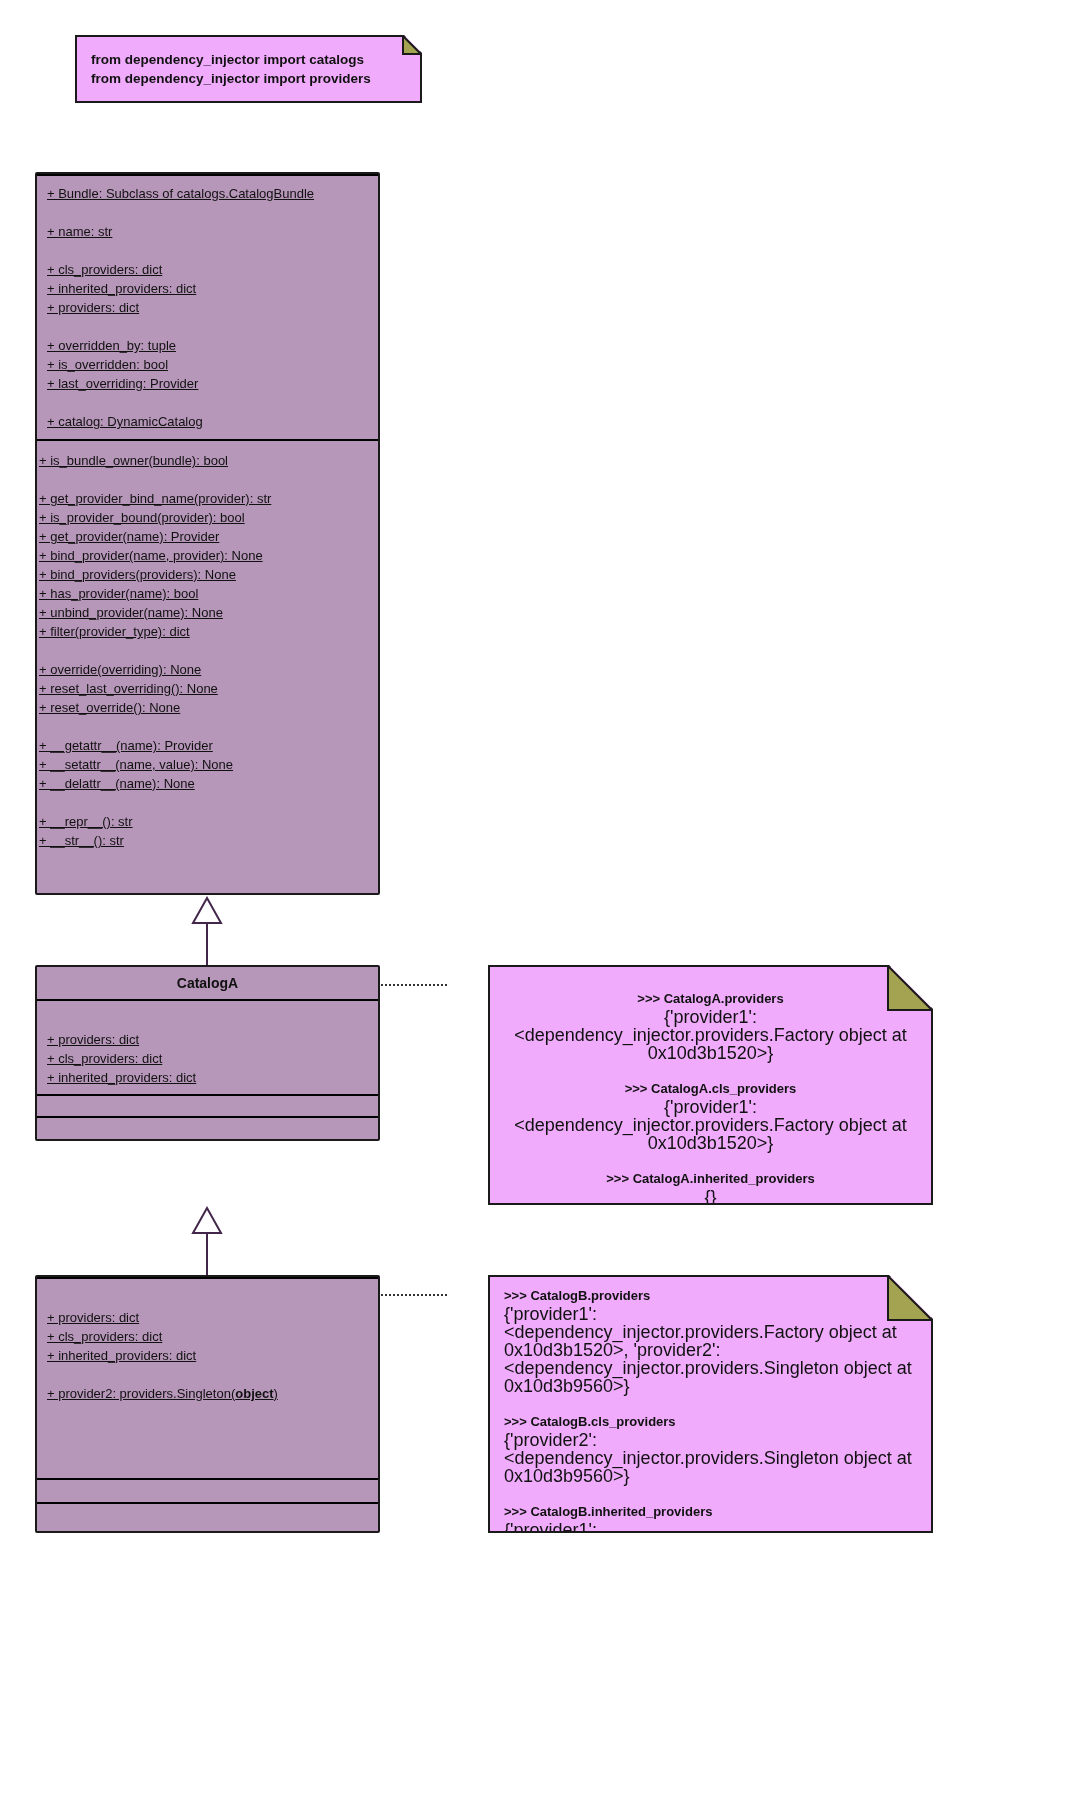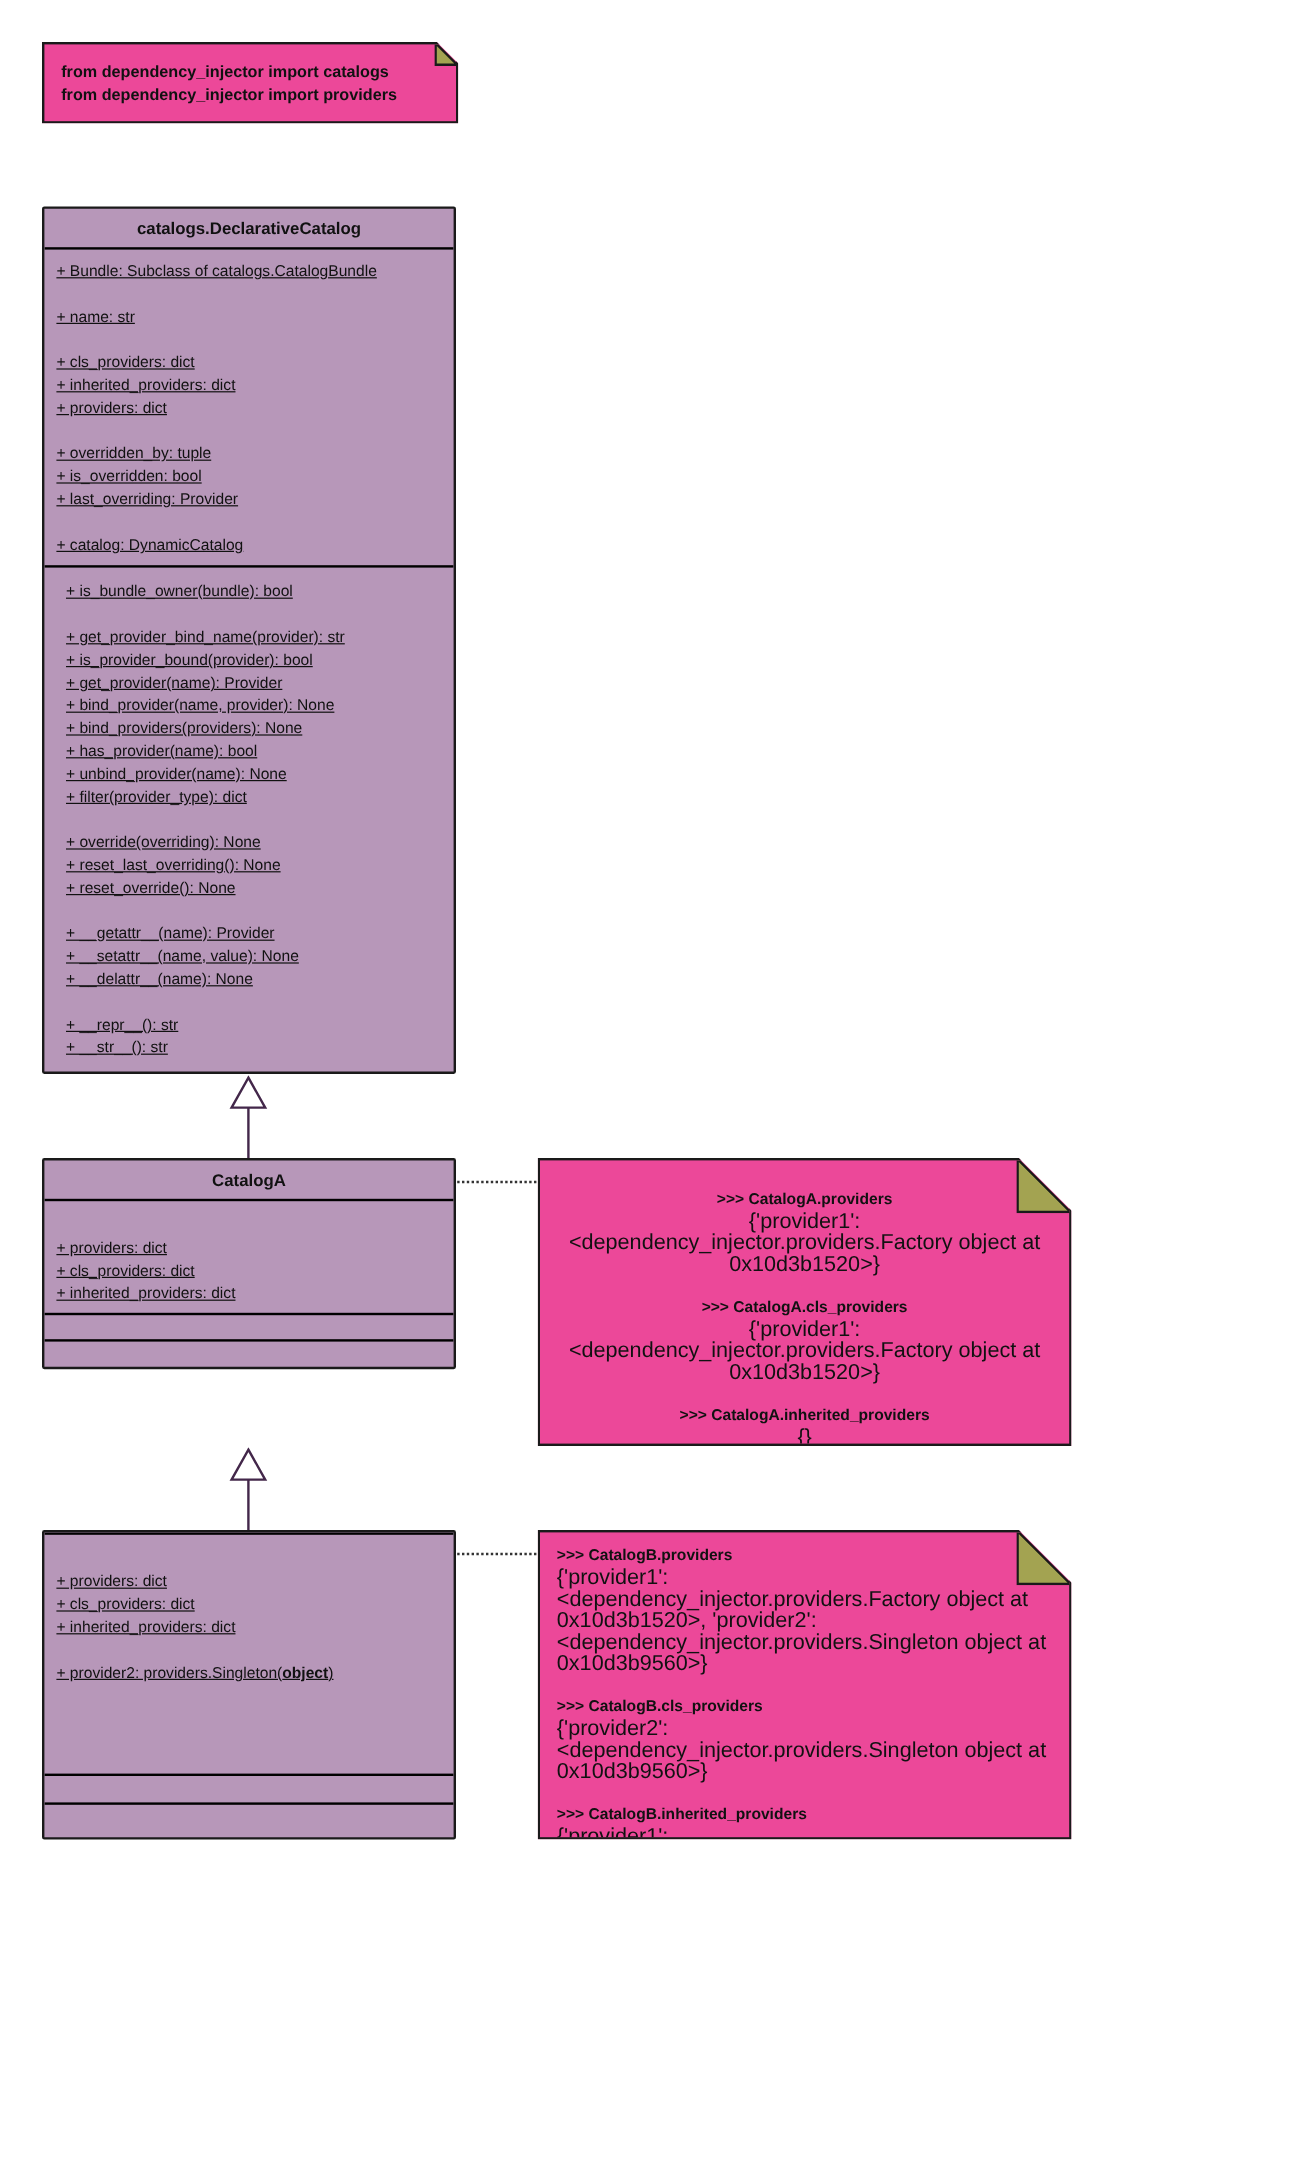--- a/index.html
+++ b/index.html
@@ -19,44 +19,45 @@
     display:flex; flex-direction:column;
     overflow:hidden;
   }
   .uml-title {
     font-weight:bold; font-size:14px; line-height:19px;
     text-align:center; padding:7px 8px 6px;
     flex:0 0 auto;
   }
   .uml-section { border-top:2px solid #000000; }
   .uml-section.attrs   { padding:8px 10px; flex:0 0 auto; }
-  .uml-section.methods { padding:10px 18px; flex:1 1 auto; overflow:hidden; }
+  .uml-section.methods { padding:10px 2px; flex:1 1 auto; overflow:hidden; }
   .uml-section.flexfill{ padding:10px 10px; flex:1 1 auto; overflow:hidden; }
   .uml-section.empty   { flex:0 0 auto; }
 
   #class-declarative { left:35px;  top:172px;  width:345px; height:723px; }
   #class-a           { left:35px;  top:965px;  width:345px; height:176px; }
   #class-b           { left:35px;  top:1275px; width:345px; height:258px; }
   #class-a .e1 { height:22px; }
   #class-a .e2 { height:23px; }
   #class-b .e1 { height:24px; }
   #class-b .e2 { height:29px; }
 
   .member-line {
     font-size:13px; line-height:19px; min-height:19px;
     text-decoration:underline; white-space:nowrap;
   }
   .member-line b { font-weight:bold; }
 
   
   .note {
     position:absolute;
-    background:#ec4899;
+    background:#f0abfc;
     border:2px solid #1a1a1a;
     overflow:hidden;
+    margin-left:40px;
   }
   .note-big   { clip-path:polygon(0 0, calc(100% - 44px) 0, 100% 44px, 100% 100%, 0 100%); }
   .note-small { clip-path:polygon(0 0, calc(100% - 18px) 0, 100% 18px, 100% 100%, 0 100%); }
   .note-fold { position:absolute; top:-2px; right:-2px; pointer-events:none; }
   .note-fold polygon { fill:#A3A351; stroke:#1a1a1a; stroke-width:2; stroke-linejoin:miter; }
 
   #note-imports { left:35px; top:35px; width:347px; height:68px; padding:13px 14px; }
   .import-line  { font-weight:bold; font-size:13.5px; line-height:19px; white-space:nowrap; }
 
   #note-a { left:448px; top:965px;  width:445px; height:240px; padding:22px 14px;text-align:center; }
@@ -84,21 +85,20 @@
 
   <div class="note note-small" id="note-imports">
     <svg class="note-fold" width="20" height="20" viewBox="0 0 20 20">
         <polygon points="1,1 19,19 1,19"></polygon>
       </svg>
     <div class="import-line">from dependency_injector import catalogs</div>
     <div class="import-line">from dependency_injector import providers</div>
   </div>
 
   <div class="uml-class" id="class-declarative">
-    <div class="uml-title">catalogs.DeclarativeCatalog</div>
     <div class="uml-section attrs">
       <div>
           <div class="member-line">+ Bundle: Subclass of catalogs.CatalogBundle</div>
           <div class="member-line"></div>
           <div class="member-line">+ name: str</div>
           <div class="member-line"></div>
           <div class="member-line">+ cls_providers: dict</div>
           <div class="member-line">+ inherited_providers: dict</div>
           <div class="member-line">+ providers: dict</div>
           <div class="member-line"></div>

